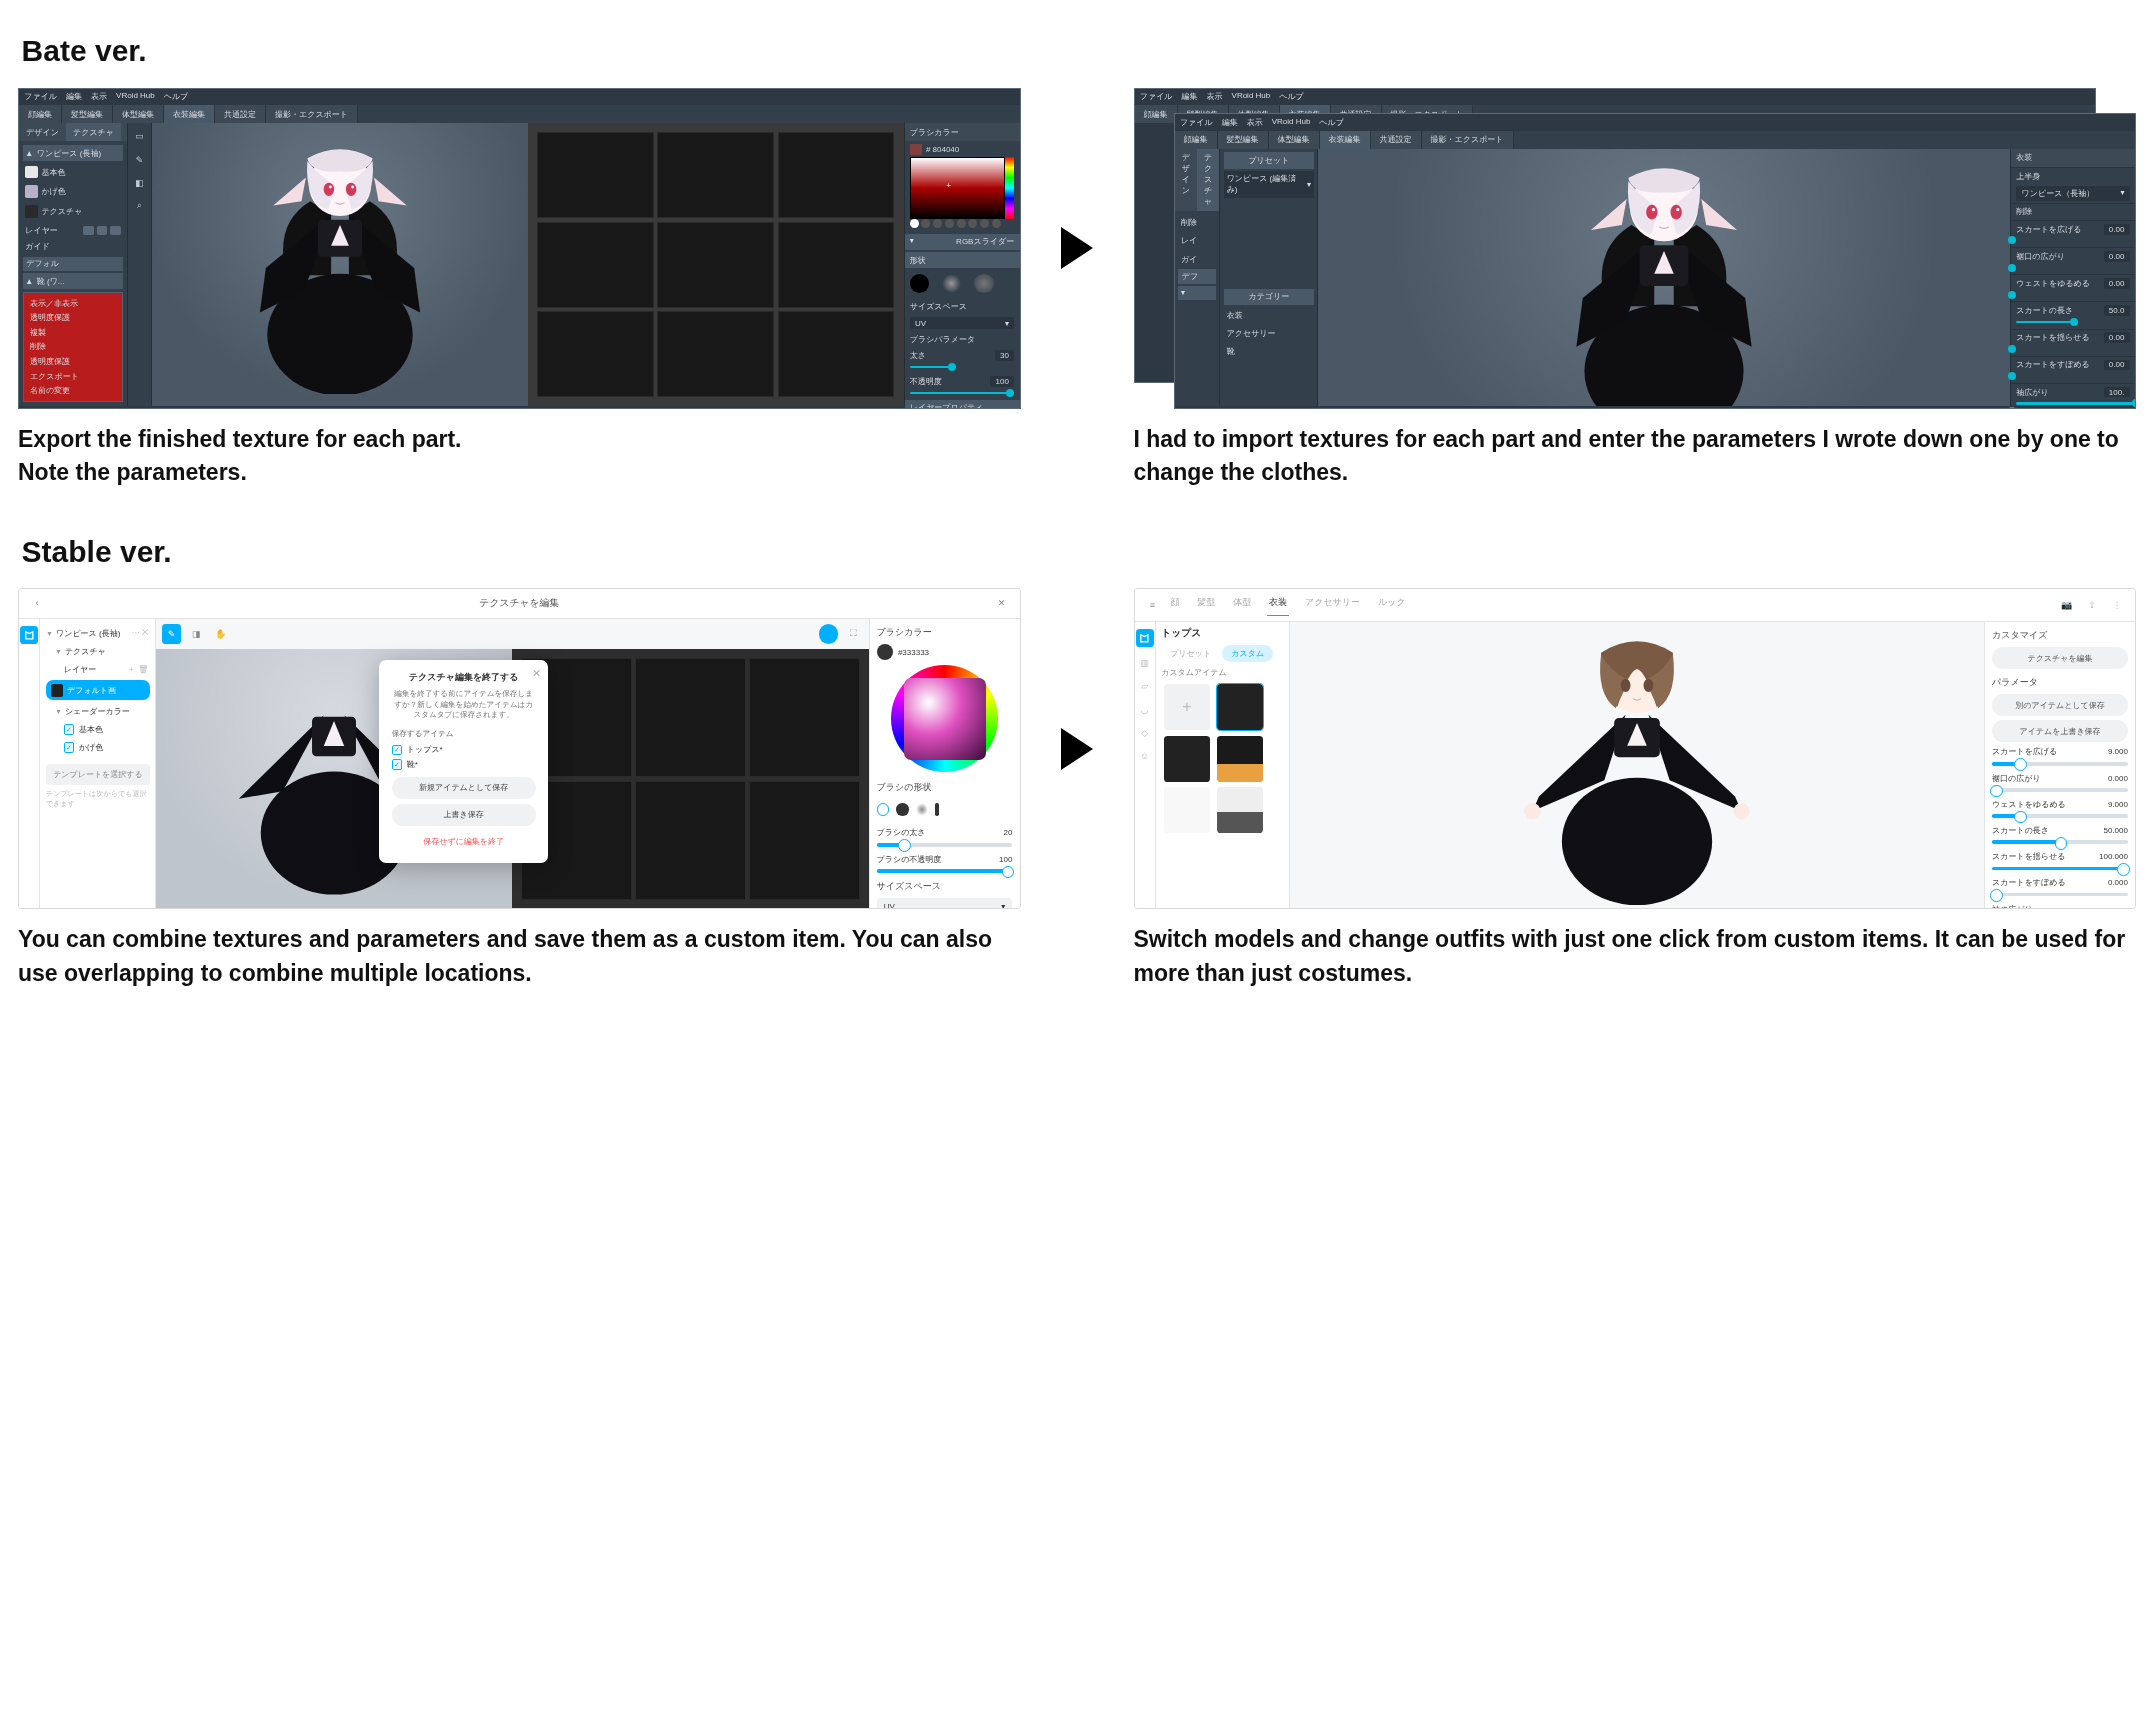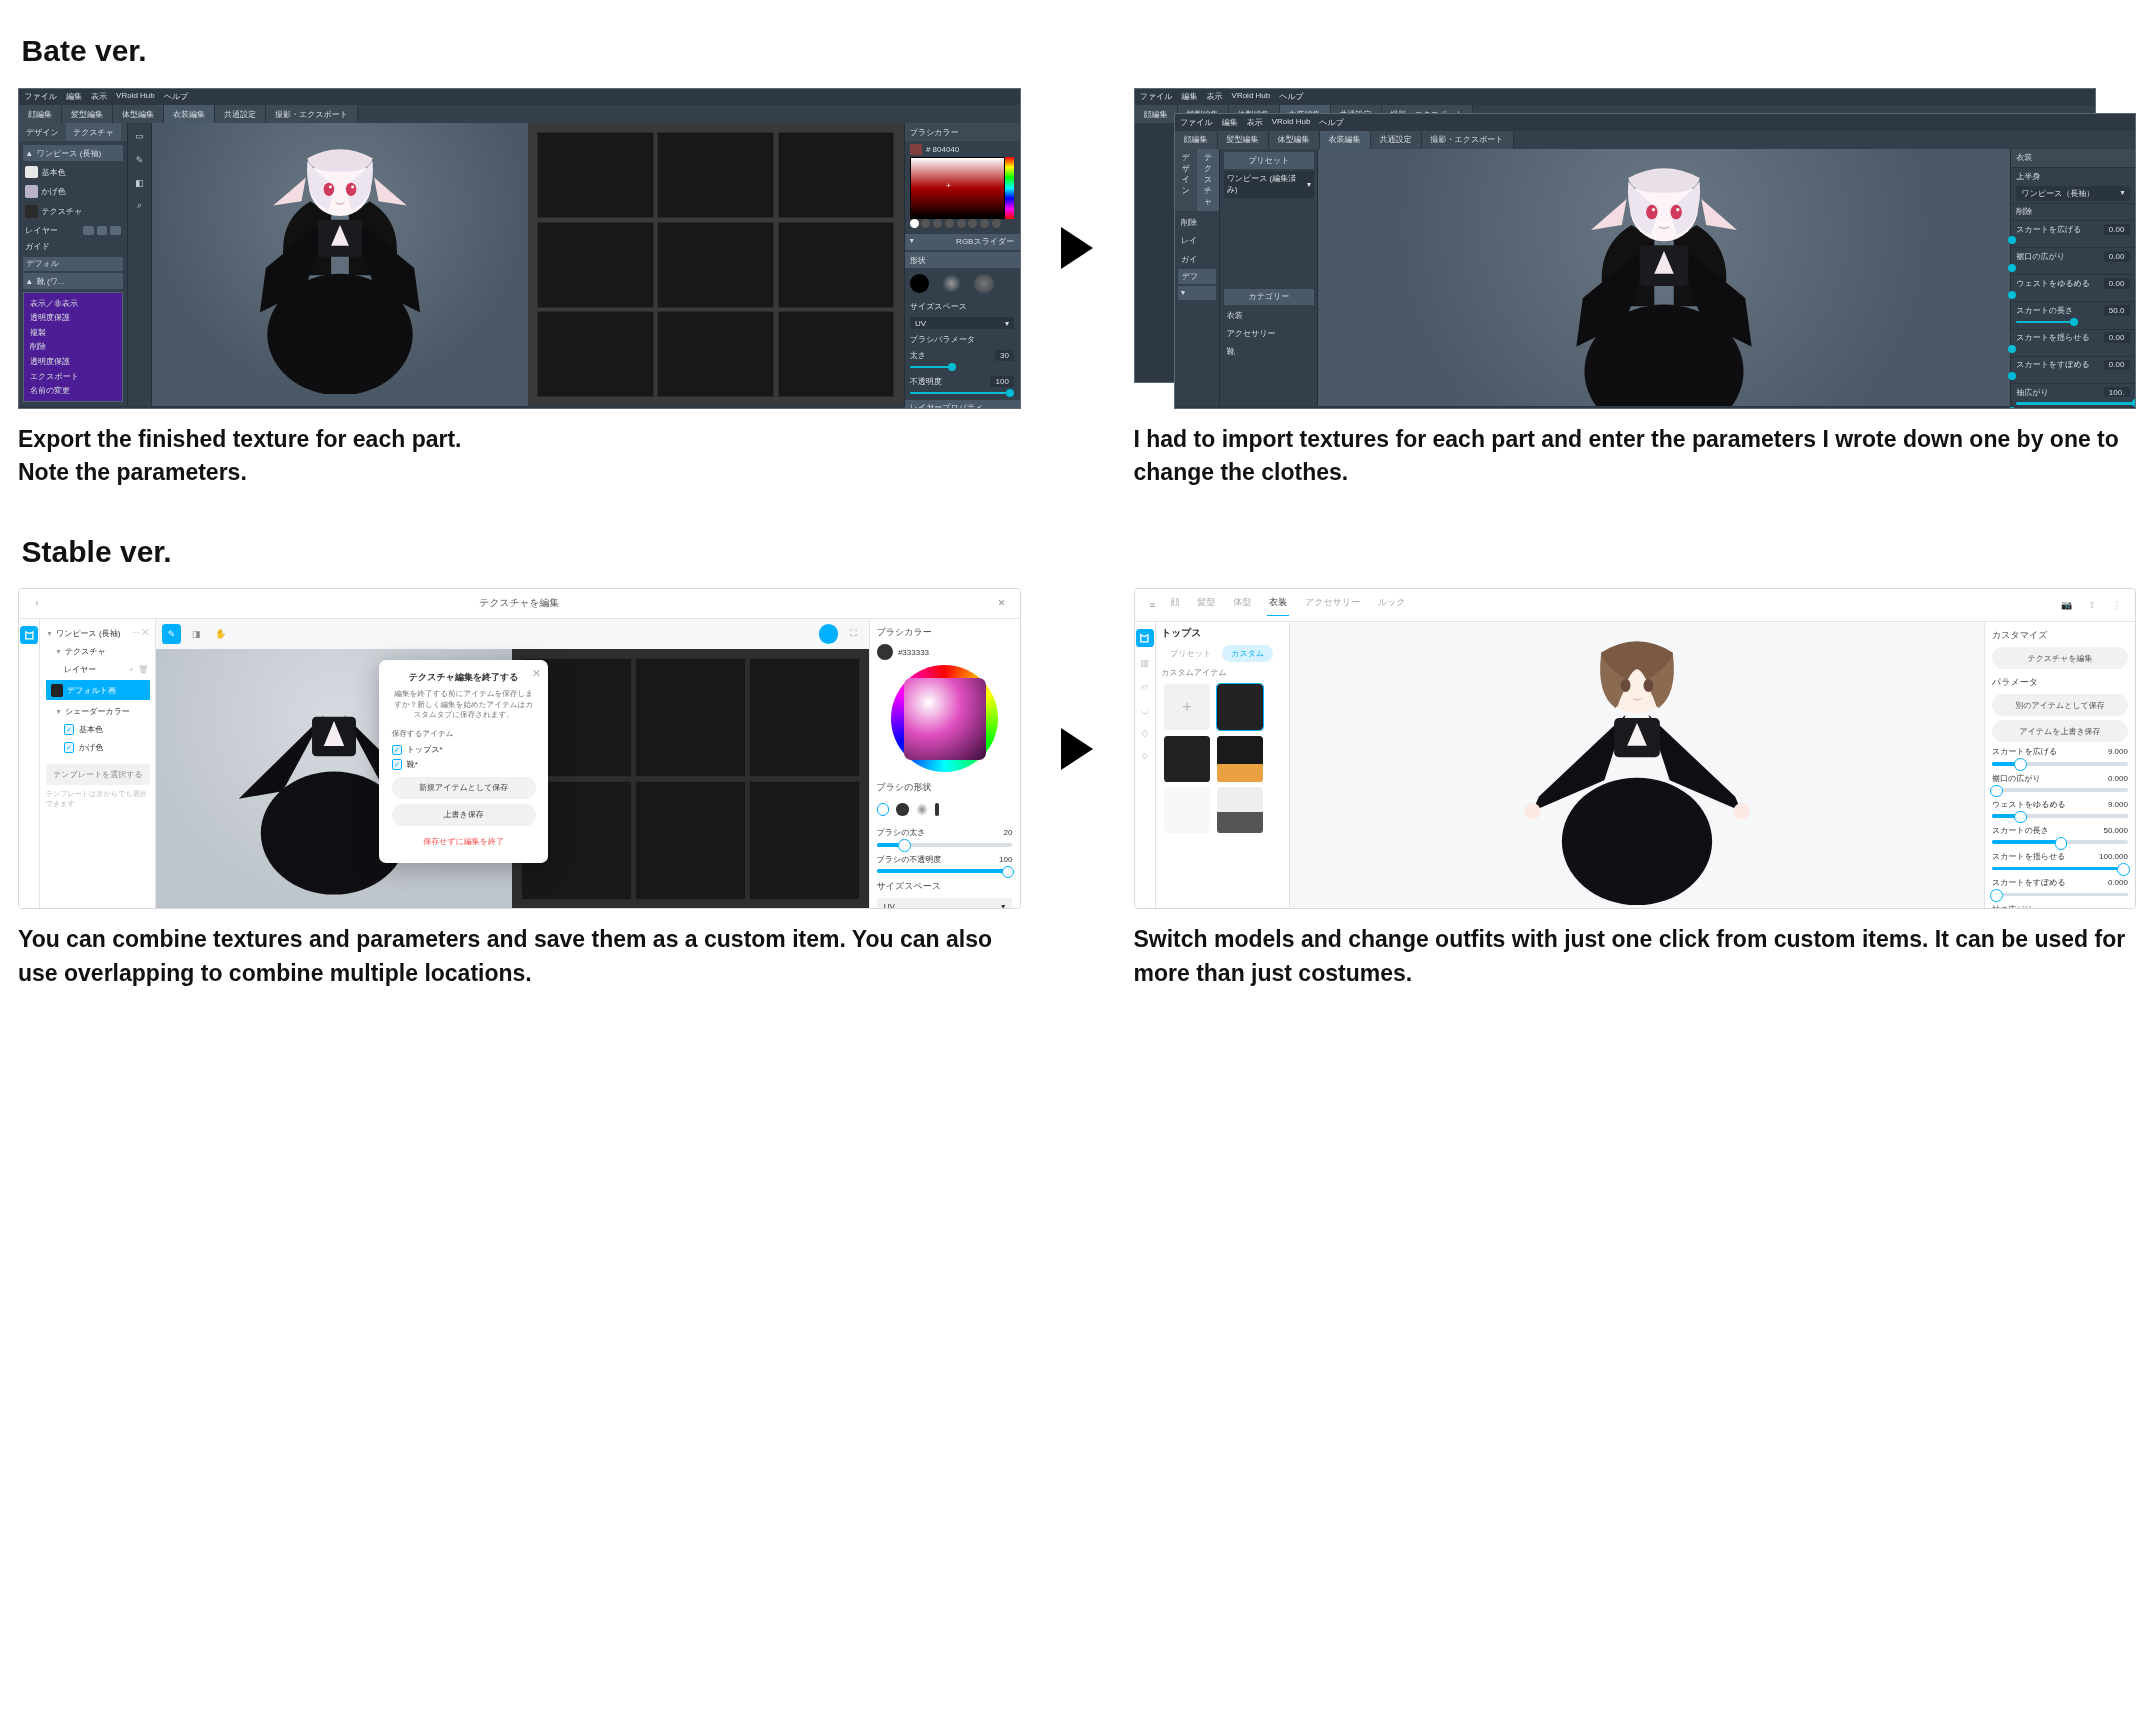--- a/index.html
+++ b/index.html
@@ -24,21 +24,21 @@
   .app-dark .swatch { width:12.5px; height:12.5px; background:#6a6a6a; border-radius:1.8px; }
   .app-dark .swatch.white { background:#e8e8e8; }
   .app-dark .swatch.dark { background:#2a2a2a; }
   .app-dark .subtabs { display:flex; font-size:8px; background:#3d4a56; margin:-3.6px -3.6px 3.6px -3.6px; }
   .app-dark .subtab { padding:3.6px 7.1px; }
   .app-dark .subtab.active { background:#4a5967; }
   .app-dark .layer-ctrl { display:flex; align-items:center; justify-content:space-between; padding:2.7px; font-size:8px; }
   .app-dark .layer-ico { display:flex; gap:2.7px; }
   .app-dark .layer-ico span { width:10.7px; height:9px; background:#5a6a78; border-radius:1.8px; }
   .app-dark .guide-box { background:#4a5967; border-radius:0; padding:1.8px 3.6px; margin:1.8px 0; font-size:8px; }
-  .app-dark .context-menu { background:#4c1d95; border:0.9px solid #526070; padding:2.7px; margin-top:2.7px; font-size:8px; }
+  .app-dark .context-menu { background:#b91c1c; border:0.9px solid #526070; padding:2.7px; margin-top:2.7px; font-size:8px; }
   .app-dark .context-menu div { padding:1.8px 3.6px; }
 
   .app-dark .toolcol { flex:0 0 23px; background:#333f4b; border-right:0.9px solid #242e37; padding:5.3px 3.6px; display:flex; flex-direction:column; gap:7.1px; align-items:center; }
   .app-dark .toolbtn { width:16px; height:16px; display:flex; align-items:center; justify-content:center; color:#c5ccd3; }
 
   .app-dark .viewport { flex:1; background:#4e5b68; display:flex; position:relative; }
   .app-dark .vp-char { flex:1; background:radial-gradient(circle at 50% 30%, #6a7886 0%, #4a5764 70%); position:relative; overflow:hidden; }
   .app-dark .vp-tex { flex:1; background:#3a3a3a; position:relative; overflow:hidden; }
 
   .app-dark .right { flex:0 0 116px; background:#333f4b; border-left:0.9px solid #242e37; font-size:8px; }
@@ -71,21 +71,21 @@
   .app-light .ico-btn { width:18px; height:18px; display:flex; align-items:center; justify-content:center; color:#00b0ff; }
   .app-light .lt-title { flex:1; text-align:center; color:#555; font-size:9.8px; }
   .app-light .lt-body { display:flex; height:calc(100% - 28.5px); }
   .app-light .lrail { flex:0 0 21.4px; background:#fff; border-right:0.9px solid #e4e4e4; display:flex; flex-direction:column; align-items:center; gap:9px; padding:7.1px 0; }
   .app-light .lrail .ri { width:14.3px; height:14.3px; color:#bbb; display:flex; align-items:center; justify-content:center; }
   .app-light .lrail .ri.active { color:#00b0ff; background:#00b0ff; border-radius:3.6px; width:18px; height:18px; }
   .app-light .lrail .ri.active svg { stroke:#fff; }
   .app-light .lpanel { flex:0 0 116px; background:#fff; border-right:0.9px solid #e4e4e4; padding:5.3px; font-size:8px; }
   .app-light .lrow { display:flex; align-items:center; gap:4.5px; padding:3.6px 1.8px; }
   .app-light .lrow .chev { color:#999; }
-  .app-light .lblue { background:#00b0ff; color:#fff; border-radius:1px; padding:3.6px 5.3px; margin:1.8px 0; display:flex; align-items:center; gap:3.6px; }
+  .app-light .lblue { background:#00b0ff; color:#fff; border-radius:7px; padding:3.6px 5.3px; margin:1.8px 0; display:flex; align-items:center; gap:3.6px; }
   .app-light .lck { width:10.7px; height:10.7px; border:0.9px solid #00b0ff; border-radius:1.8px; background:#e6f7ff; display:flex; align-items:center; justify-content:center; color:#00b0ff; font-size:7.1px; }
   .app-light .tmpl-btn { background:#f0f1f2; text-align:center; padding:5.3px; border-radius:3.6px; margin-top:7.1px; color:#888; font-size:8px; }
   .app-light .toolrow { display:flex; gap:5.3px; padding:5.3px; align-items:center; }
   .app-light .tool-sq { width:19.6px; height:19.6px; border-radius:3.6px; display:flex; align-items:center; justify-content:center; }
   .app-light .tool-sq.active { background:#00b0ff; color:#fff; }
   .app-light .view { flex:1; background:#e6e8ea; position:relative; overflow:hidden; }
   .app-light .rpanel { flex:0 0 151px; background:#fff; border-left:0.9px solid #e4e4e4; padding:7.1px; font-size:8px; }
   .app-light .rhdr-l { font-size:9px; color:#444; margin-bottom:5.3px; }
   .app-light .hex-in { display:flex; align-items:center; gap:5.3px; margin-bottom:5.3px; }
   .app-light .hex-in .sw { width:16px; height:16px; background:#333; border-radius:50%; }

